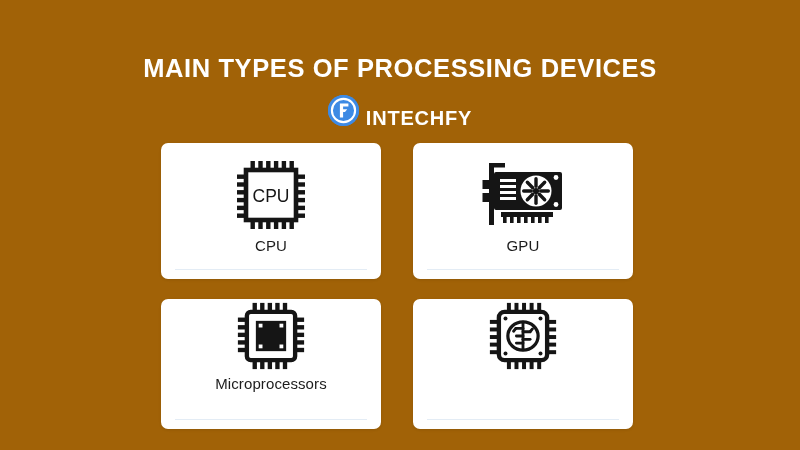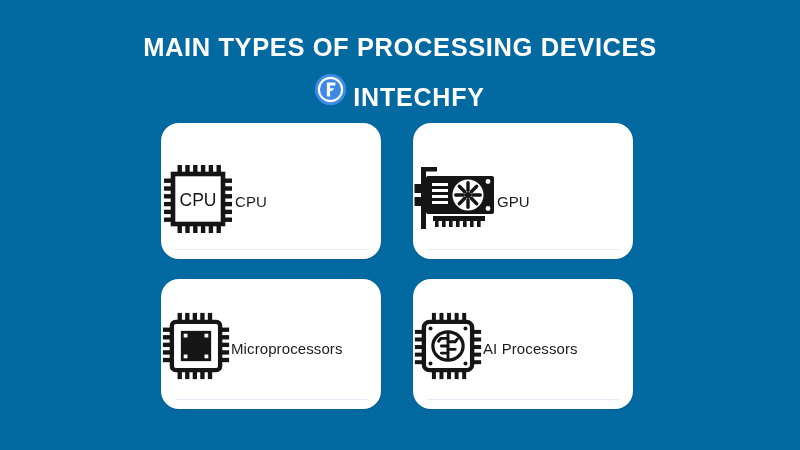--- a/index.html
+++ b/index.html
@@ -9,24 +9,25 @@
   }
   body {
     font-family: "Liberation Sans", sans-serif;
     background: #0a69d6;
     position: relative;
   }
 
   .poster {
     position: absolute;
     inset: 0;
-    background: #0369a1;
+    background: #a16207;
     display: flex;
     flex-direction: column;
     align-items: center;
+    justify-content: center;
   }
 
   
   .header {
     width: 100%;
     padding-top: 34px;
     display: flex;
     flex-direction: column;
     align-items: center;
   }
@@ -56,44 +57,44 @@
     display: flex;
     align-items: center;
     justify-content: center;
     position: relative;
     flex: none;
   }
   .brand-badge svg { display: block; }
 
   .brand-name {
     color: #ffffff;
-    font-size: 25px;
+    font-size: 20px;
     font-weight: bold;
     letter-spacing: 0.8px;
     line-height: 1;
     margin-top: 16px;
   }
 
   
   .grid {
     margin-top: 16px;
     width: 478px;
     display: grid;
     grid-template-columns: 220px 220px;
     grid-template-rows: 136px 130px;
     column-gap: 32px;
     row-gap: 20px;
   }
 
   .card {
     background: #ffffff;
-    border-radius: 18px;
+    border-radius: 7px;
     position: relative;
     display: flex;
-    flex-direction: row;
+    flex-direction: column;
     align-items: center;
     justify-content: flex-start;
     padding-top: 16px;
     box-shadow: 0 1px 3px rgba(0,0,0,0.10);
     overflow: hidden;
   }
 
   .card-icon {
     height: 72px;
     display: flex;
@@ -319,18 +320,17 @@
             <path d="M37 29 L29.5 29"></path>
             <path d="M37 37 L30 37"></path>
             <path d="M37 44.5 L30 44.5"></path>
             <path d="M37 32.5 L44.5 32.5"></path>
             <path d="M37 40.5 L44.5 40.5"></path>
             <path d="M29.5 29 L27 32"></path>
             <path d="M44.5 32.5 L47 29.5"></path>
           </g>
         </svg>
       </div>
-      <div class="card-label">AI Processors</div>
       <div class="card-rule"></div>
     </div>
 
   </div>
 </div>
 
 </body></html>

